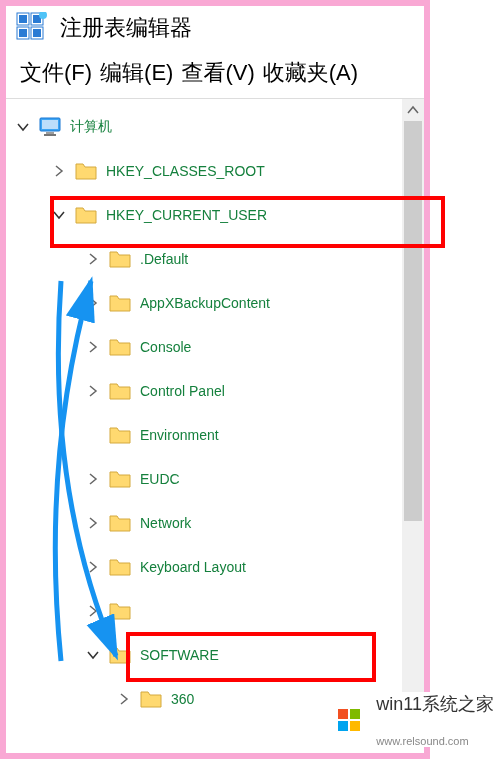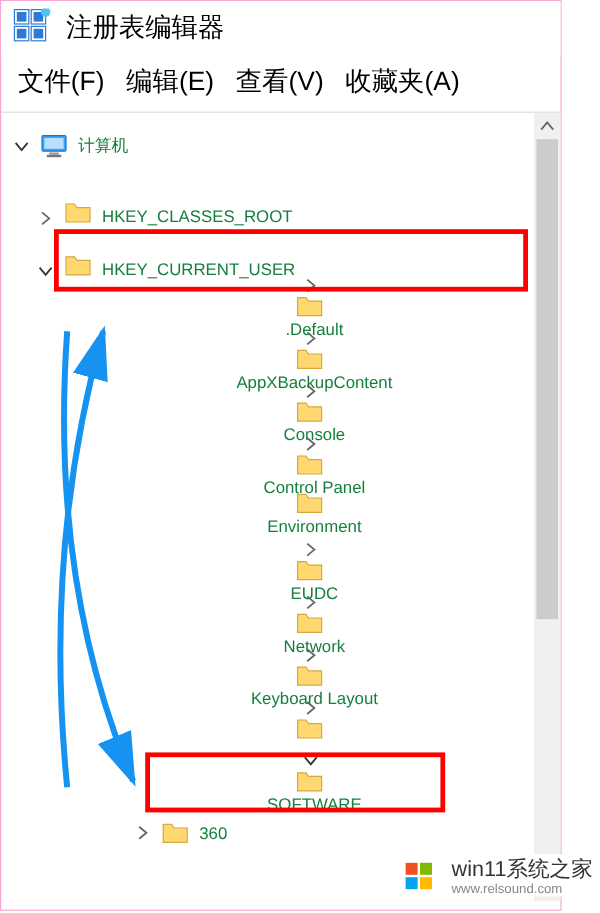--- a/index.html
+++ b/index.html
@@ -6,22 +6,22 @@
     body {
       font-family: "Microsoft YaHei", "SimSun", sans-serif;
       font-size: 20px;
       background: #fff;
       width: 500px;
       height: 761px;
       position: relative;
       overflow: hidden;
     }
     .window {
-      border: 1px solid #f9a8d4;
-      width: 468px;
+      border: 6px solid #f9a8d4;
+      width: 430px;
       height: 759px;
       background: #fff;
       position: relative;
     }
     .titlebar {
       display: flex;
       align-items: center;
       padding: 6px 10px 8px 10px;
       background: #fff;
     }
@@ -30,21 +30,20 @@
       height: 32px;
       margin-right: 12px;
     }
     .titlebar .title {
       font-size: 22px;
       color: #000;
     }
     .menubar {
       display: flex;
       padding: 4px 10px 8px 10px;
-      gap: 10px;
       border-bottom: 1px solid #ddd;
     }
     .menubar .menuitem {
       font-size: 22px;
       color: #000;
       padding: 2px 4px;
     }
     .tree-container {
       display: flex;
       height: calc(100% - 100px);
@@ -78,22 +77,22 @@
       border-radius: 0;
     }
     .node {
       display: flex;
       align-items: center;
       height: 44px;
       white-space: nowrap;
       position: relative;
     }
     .indent-0 { padding-left: 8px; }
-    .indent-1 { padding-left: 28px; align-items: flex-end; }
-    .indent-2 { padding-left: 78px; flex-direction: column; }
+    .indent-1 { padding-left: 44px; }
+    .indent-2 { padding-left: 78px; }
     .indent-3 { padding-left: 109px; }
     .expander {
       width: 18px;
       display: inline-flex;
       justify-content: center;
       align-items: center;
       margin-right: 6px;
       color: #555;
       font-size: 14px;
     }
@@ -133,21 +132,21 @@
       position: absolute;
       right: 0;
       bottom: 14px;
       display: flex;
       align-items: center;
       gap: 10px;
       z-index: 20;
     }
     .wm-logo { width: 30px; height: 30px; }
     .wm-text { font-size: 18px; color: #333; background: #fff; padding: 0 6px 0 0; }
-    .wm-text .sub { font-size: 11px; color: #888; display: block; line-height: 1; }
+    .wm-text .sub { font-size: 11px; color: #888; display: block; line-height: 1; margin-top: 20px; }
   </style>
 </head>
 <body>
 
 <div class="window">
 
   <div class="titlebar">
     <span class="app-icon">
       <svg viewBox="0 0 32 32">
         <rect x="1" y="1" width="12" height="12" fill="#fff" stroke="#2a7bd4" stroke-width="1"></rect>

